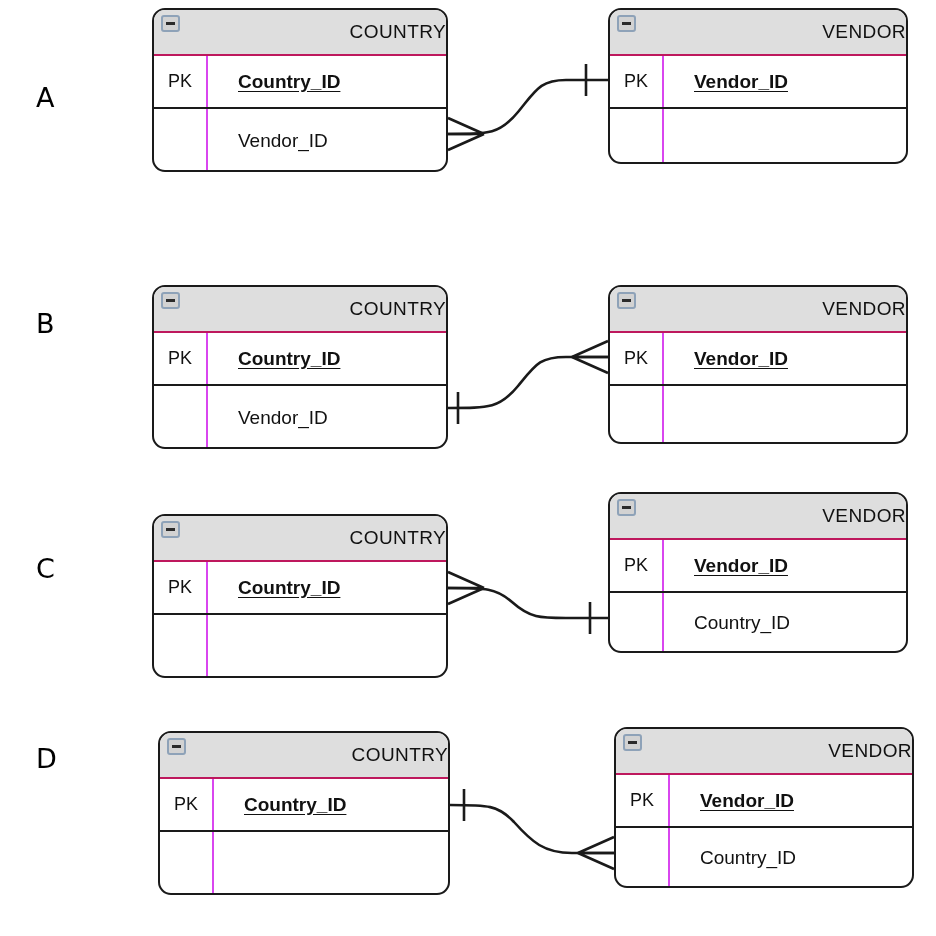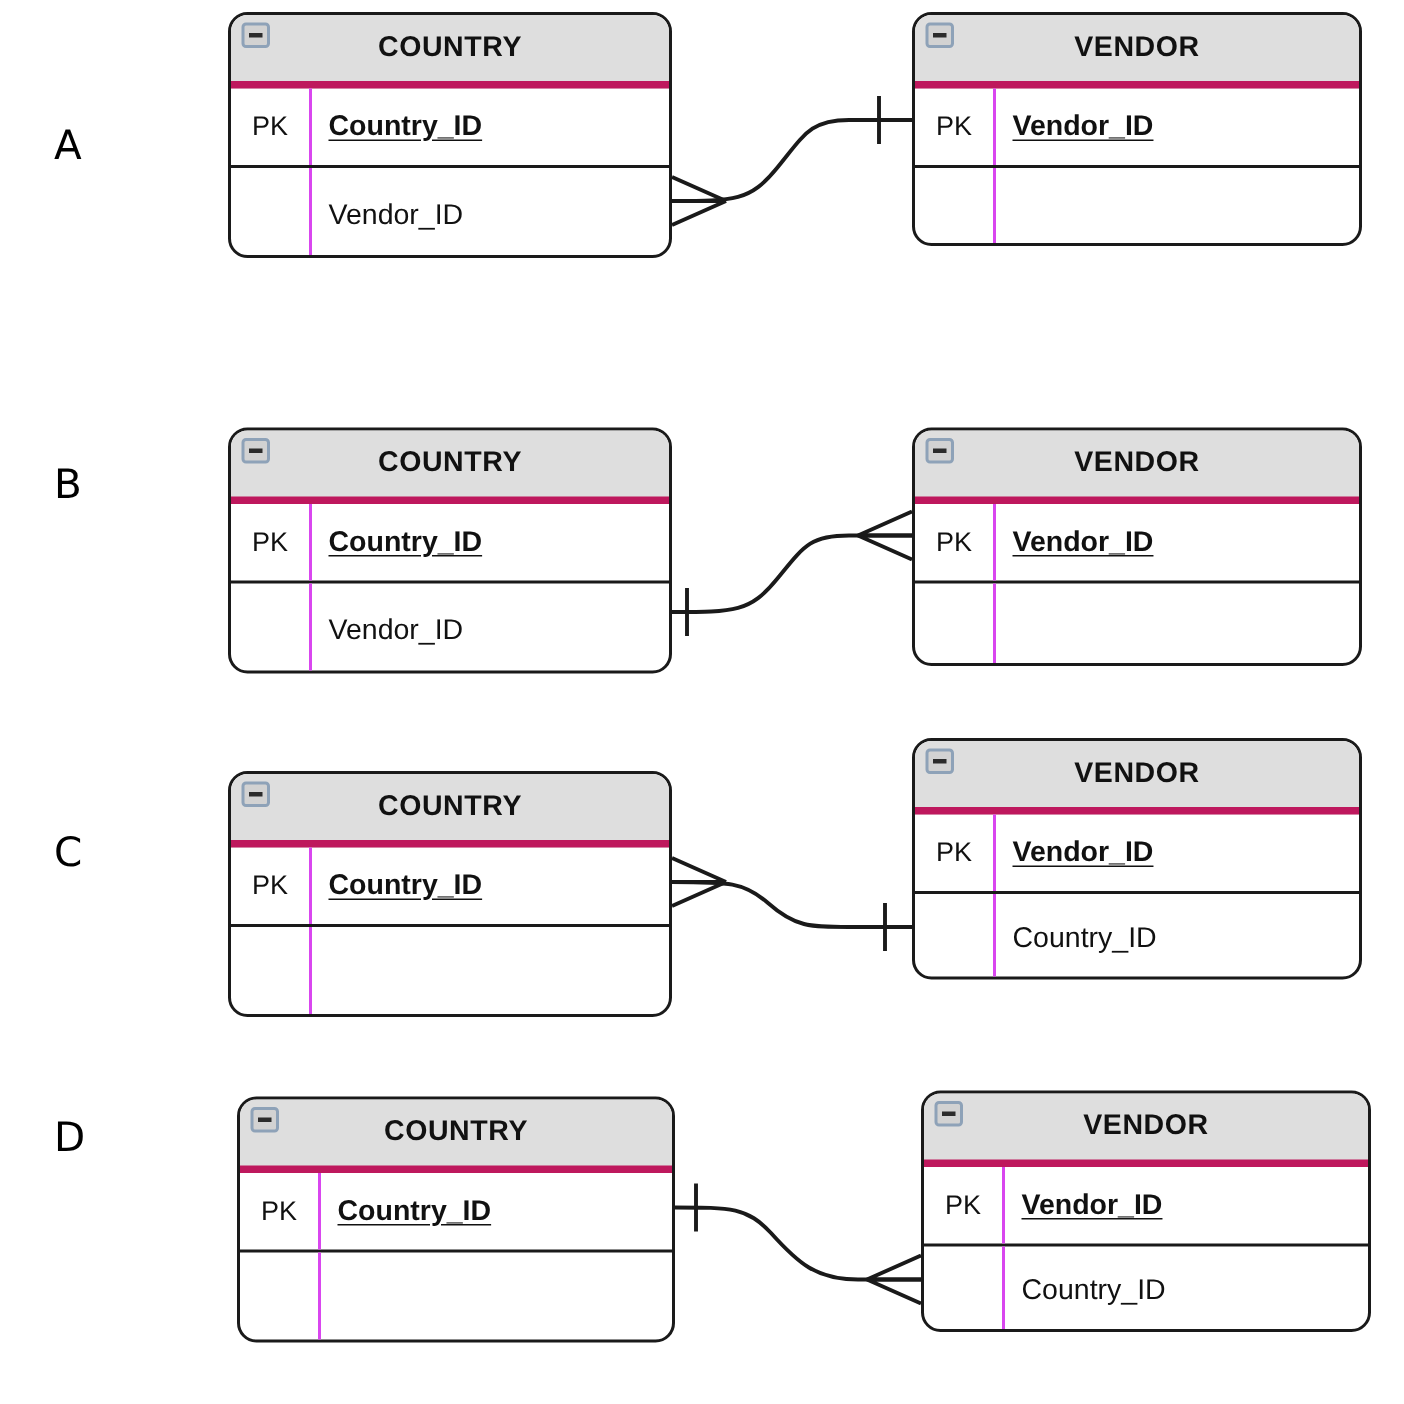--- a/index.html
+++ b/index.html
@@ -29,25 +29,24 @@
     box-sizing:border-box;
     border:2px solid #1a1a1a;
     border-radius:13px;
     background:#ffffff;
     overflow:hidden;
   }
   .ent-header{
     position:relative;
     height:44px;
     background:#dedede;
-    border-bottom:5px solid #be185d;
+    border-bottom:2px solid #be185d;
     display:flex;
     align-items:center;
-    justify-content:center;
-    font-weight:bold;
+    justify-content:flex-end;
   }
   .ent-title{
     font-size:19px;
     color:#111;
     letter-spacing:0.4px;
     font-family:"Liberation Sans", sans-serif;
   }
   .collapse-icon{
     position:absolute;
     left:7px;
@@ -84,21 +83,21 @@
     border-right:2px solid #d946ef;
     height:100%;
     display:flex;
     align-items:center;
     justify-content:center;
     font-size:18px;
     color:#111;
   }
   .row-attr{
     flex:1 1 auto;
-    padding-left:11px;
+    padding-left:30px;
     font-size:19px;
     color:#111;
     box-sizing:border-box;
   }
   .row-attr.pk{
     font-weight:bold;
     text-decoration:underline;
     text-underline-offset:3px;
   }
 

